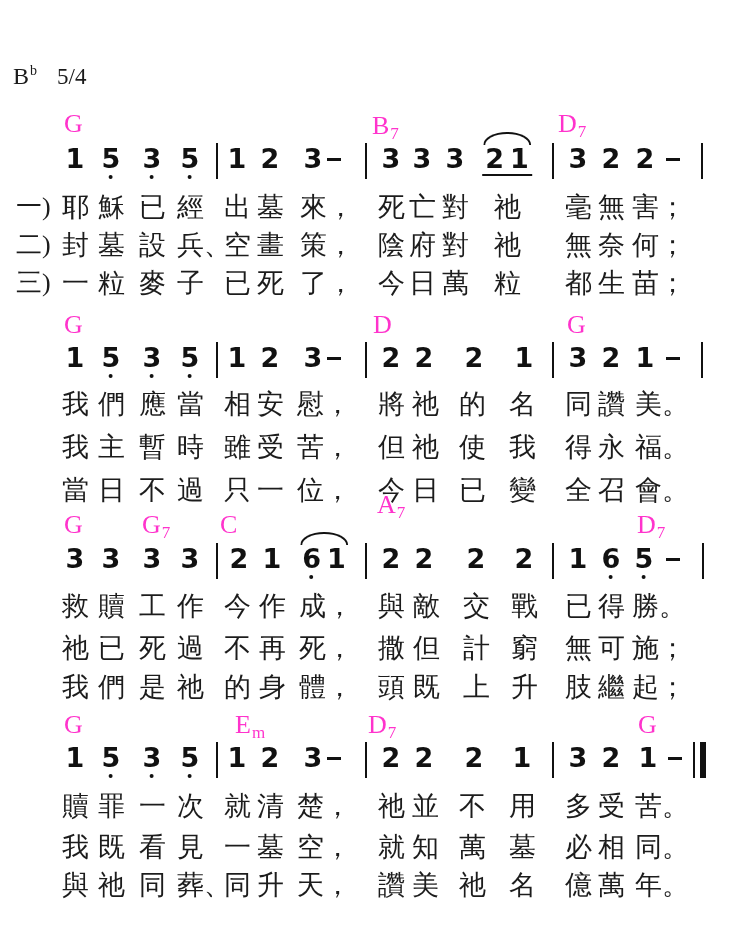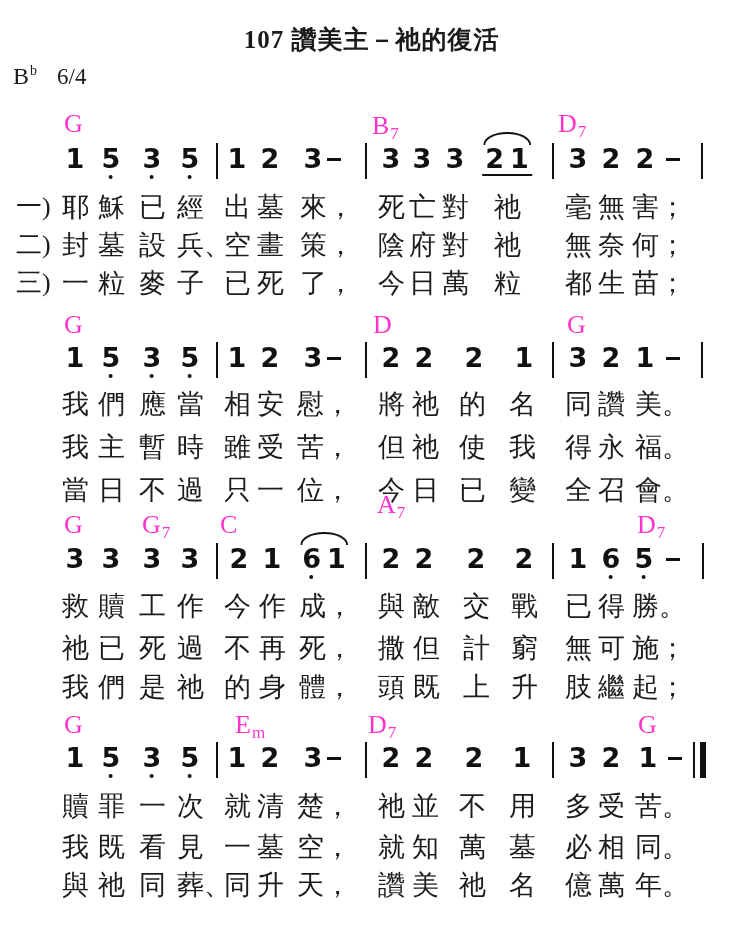--- a/index.html
+++ b/index.html
@@ -29,22 +29,21 @@
   .slur{position:absolute;left:1px;right:1px;top:-13px;height:11px;
         border:2px solid #111;border-bottom:none;
         border-radius:50% 50% 0 0 / 100% 100% 0 0;}
   .lyr{position:absolute;font-size:27px;line-height:28px;white-space:nowrap;color:#1c1c1c;}
   .vlabel{position:absolute;font-size:26px;line-height:28px;white-space:nowrap;color:#1c1c1c;}
 </style>
 </head>
 <body>
 
 <div class="page">
-  <div class="title">107 讚美主－祂的復活</div>
-  <div class="keysig"><span>B</span><span class="acc">b</span><span class="time">6/4</span></div>
+  <div class="keysig"><span>B</span><span class="acc">b</span><span class="time">5/4</span></div>
   <div id="music">
       <div>
         <div class="chord" style="left: 64px; top: 111px;">G</div>
         <div class="chord" style="left: 372px; top: 113px;">B<sub>7</sub></div>
         <div class="chord" style="left: 558px; top: 111px;">D<sub>7</sub></div>
         <div class="note" style="left: 75px; top: 145px;">1</div>
         <div class="note" style="left: 111px; top: 145px;">5<div class="ldot"></div></div>
         <div class="note" style="left: 152px; top: 145px;">3<div class="ldot"></div></div>
         <div class="note" style="left: 190px; top: 145px;">5<div class="ldot"></div></div>
         <div class="bar" style="left: 216px; top: 143px;"></div>

